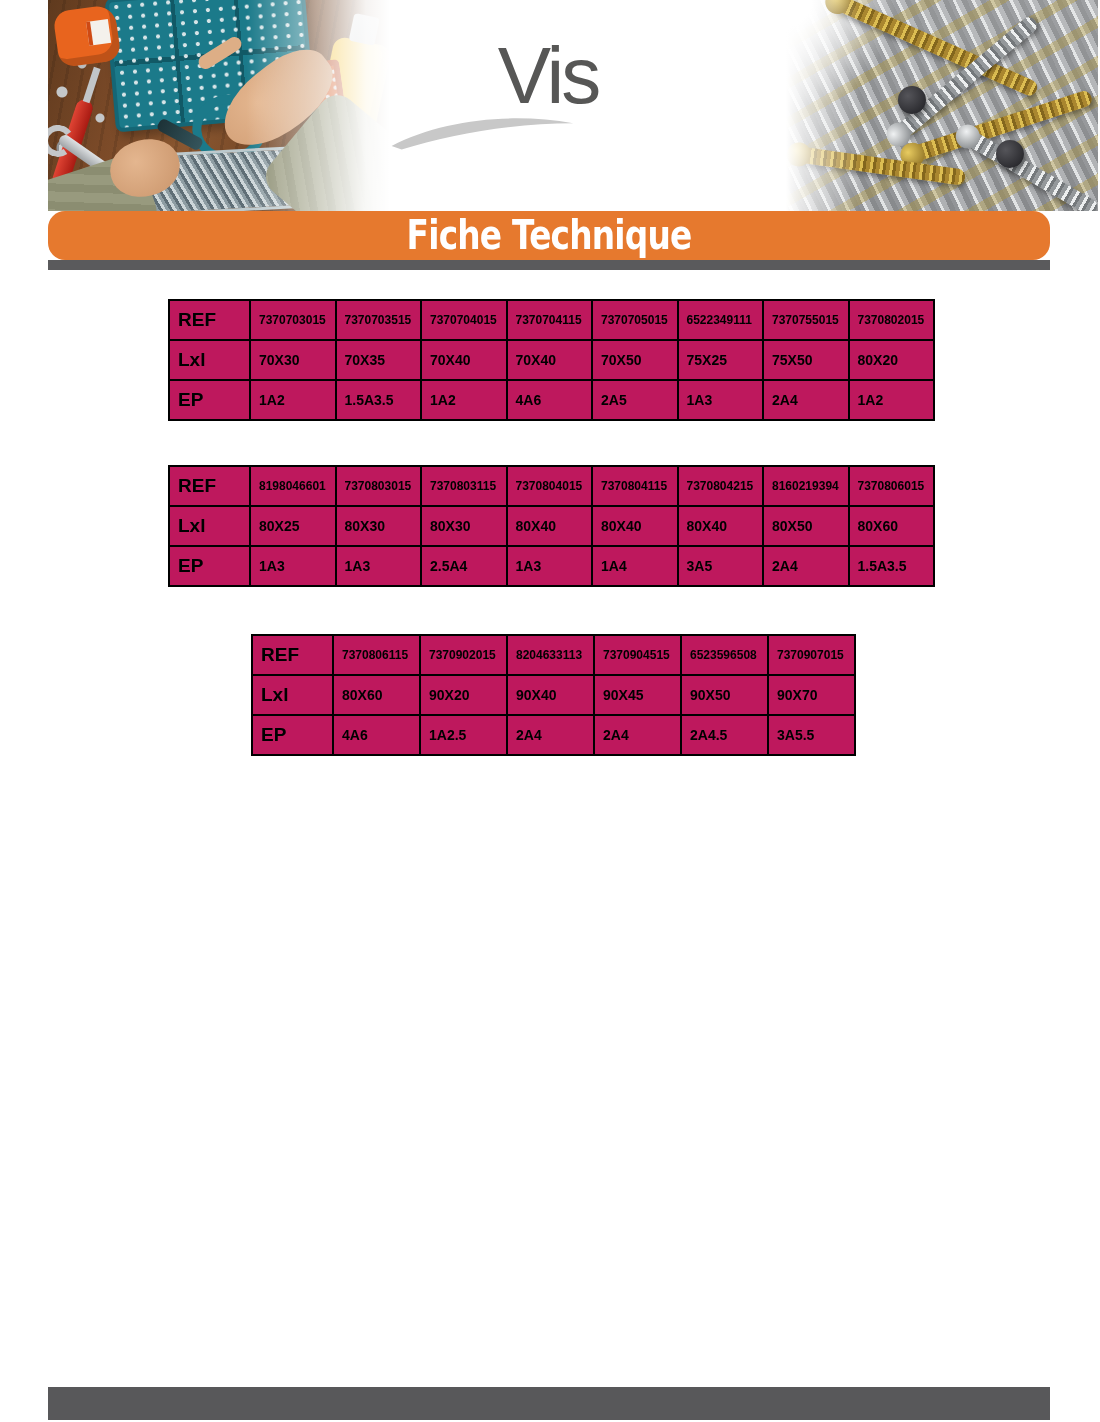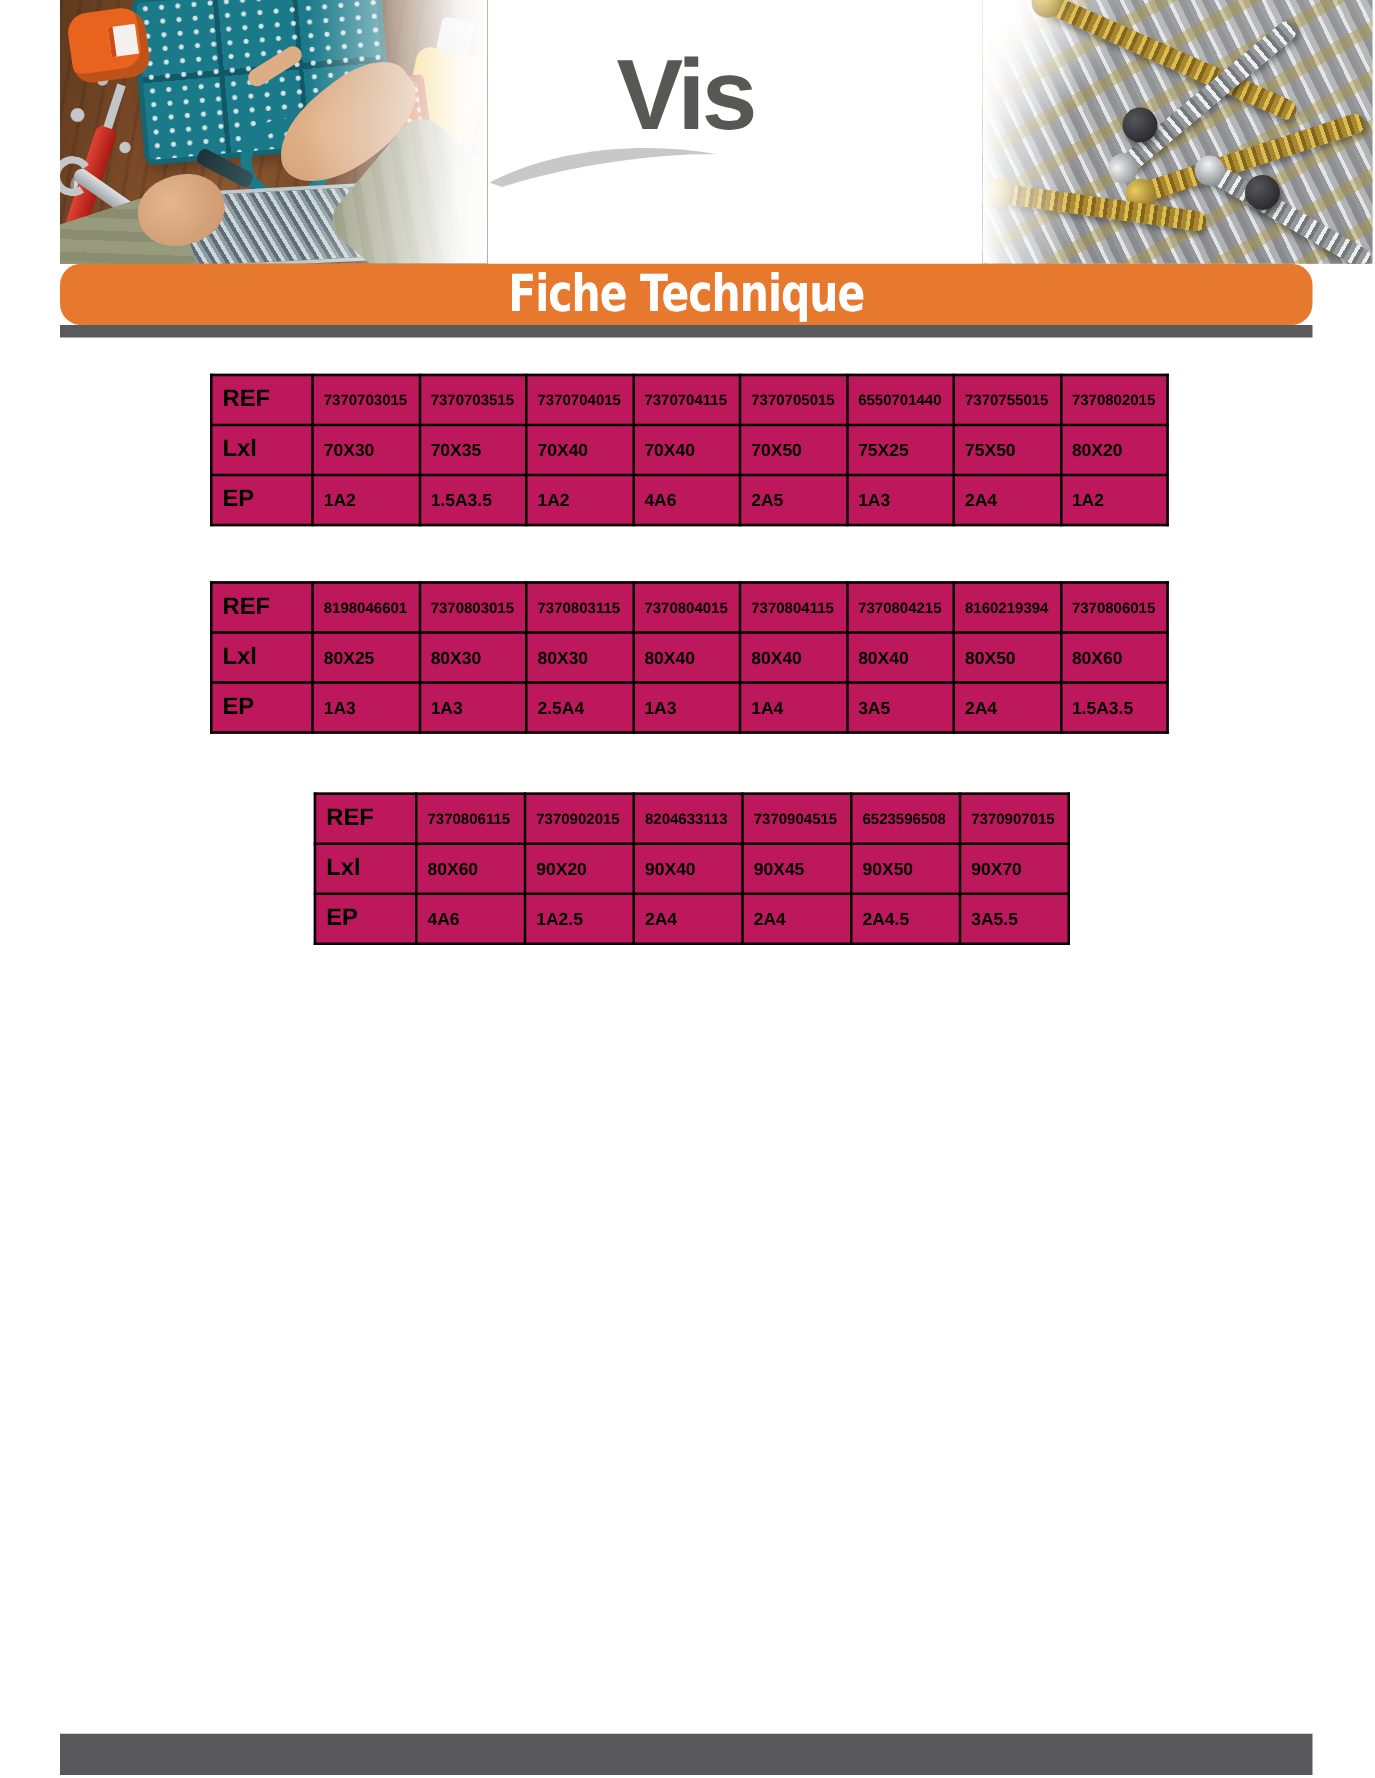--- a/index.html
+++ b/index.html
@@ -107,21 +107,21 @@
   .screw-head-black { position:absolute; width:28px; height:28px; border-radius:50%;
     background:radial-gradient(circle at 35% 35%, #55555a, #1c1c20); box-shadow:2px 3px 5px rgba(0,0,0,0.4); }
   .black-1 { left:112px; top:86px; }
   .black-2 { left:210px; top:140px; }
   .fade-left { position:absolute; left:0; top:0; width:312px; height:211px;
     background:linear-gradient(to right, #fff 0, rgba(255,255,255,0.7) 7%, rgba(255,255,255,0) 24%); }
 
   
   .logo { position:absolute; left:330px; top:36px; width:340px; height:150px; text-align:center; }
   .logo-line { display:flex; align-items:baseline; justify-content:center; }
-  .logo-vis { font-size:80px; font-weight:bold; color:#575756; letter-spacing:-3px; line-height:1; }
+  .logo-vis { font-size:80px; font-weight:normal; color:#575756; letter-spacing:-3px; line-height:1; }
   .logo-express { font-size:52px; font-weight:bold; font-style:italic; color:#e8791e; letter-spacing:-1px; line-height:1; }
   .swoosh { display:block; margin:-6px auto 0 8px; width:190px; height:42px; }
 
   
   .banner { position:absolute; left:48px; top:211px; width:1002px; height:49px; background:#e6792e;
     display:flex; align-items:center; justify-content:center;border-radius:17px; }
   .banner-text { color:#fff; font-weight:bold; font-size:41px; line-height:1;
     font-family:"DejaVu Sans", sans-serif; transform:scaleX(0.8); letter-spacing:-1px; white-space:nowrap; }
   .bar { position:absolute; left:48px; width:1002px; background:#5a5a5c; }
   .bar-top { top:260px; height:10px; }
@@ -202,21 +202,21 @@
         <col>
       </colgroup>
     <tbody>
         <tr>
       <td class="lbl">REF</td>
       <td class="ref">7370703015</td>
       <td class="ref">7370703515</td>
       <td class="ref">7370704015</td>
       <td class="ref">7370704115</td>
       <td class="ref">7370705015</td>
-      <td class="ref">6550701440</td>
+      <td class="ref">6522349111</td>
       <td class="ref">7370755015</td>
       <td class="ref">7370802015</td>
     </tr>
     <tr>
       <td class="lbl">Lxl</td>
       <td class="val">70X30</td>
       <td class="val">70X35</td>
       <td class="val">70X40</td>
       <td class="val">70X40</td>
       <td class="val">70X50</td>

